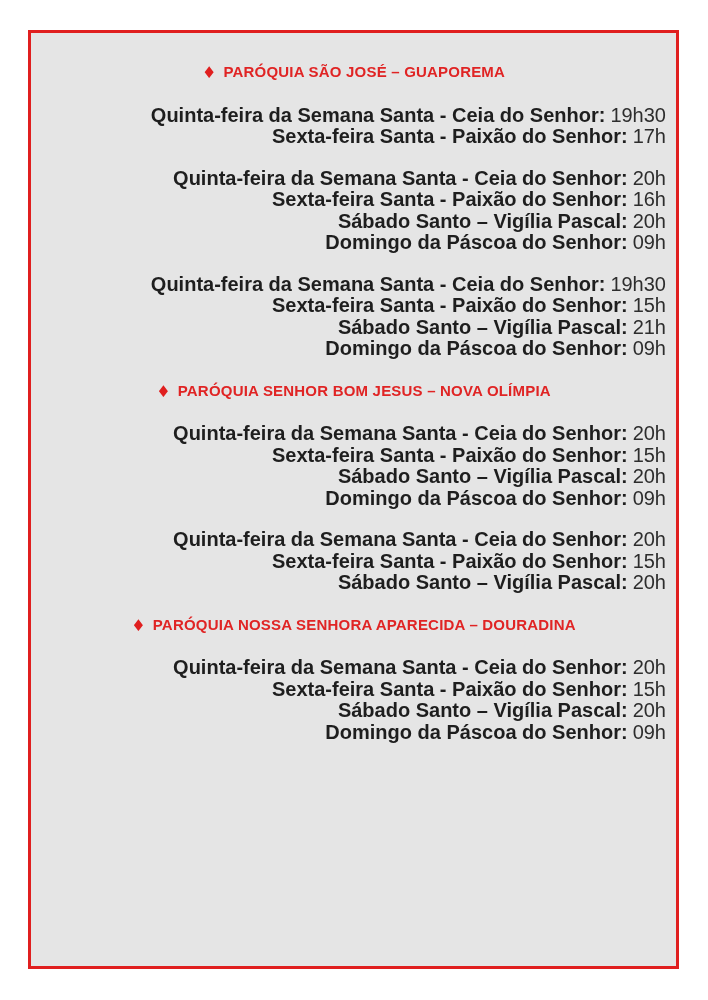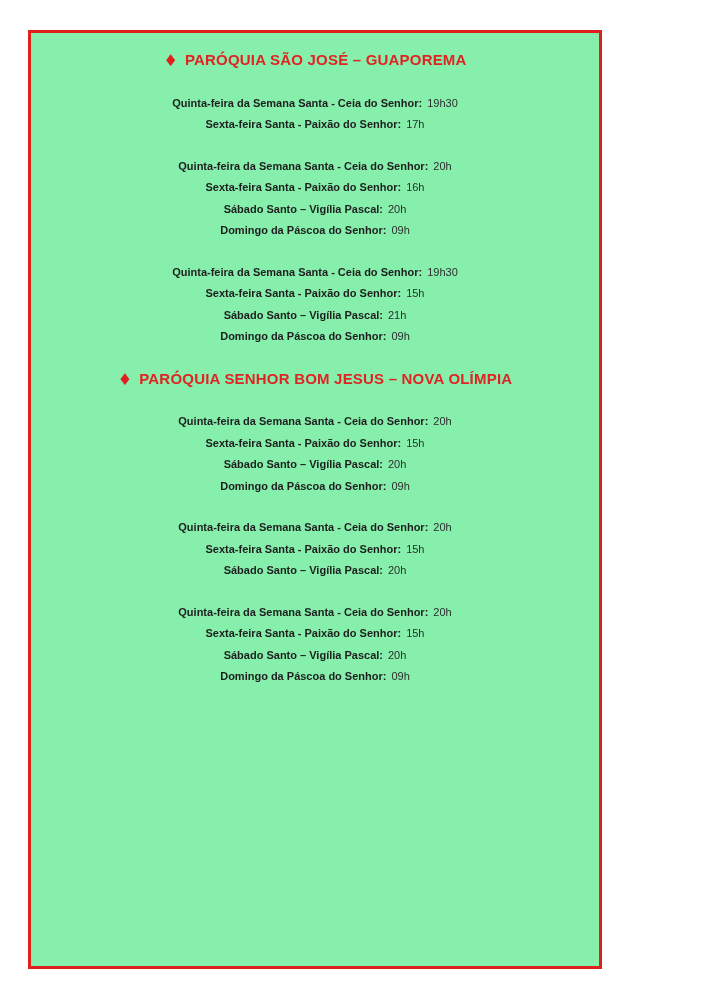--- a/index.html
+++ b/index.html
@@ -11,27 +11,27 @@
     width: 708px;
     height: 1000px;
     position: relative;
     font-family: "Liberation Sans", "DejaVu Sans", sans-serif;
     overflow: hidden;
   }
   .frame {
     position: absolute;
     left: 28px;
     top: 30px;
-    width: 574px;
+    width: 651px;
     height: 939px;
     box-sizing: border-box;
     border: 3px solid #e01f1f;
-    padding-top: 16px;
+    padding-top: 28px;
     text-align: center;
-    background: #86efac;
+    background: #e5e5e5;
   }
   .section {
     margin: 0 10px 20px 10px;
   }
   .section-title {
     font-size: 15px;
     font-weight: 700;
     color: #e02424;
     line-height: 21.5px;
     margin: 0 0 21px 0;
@@ -39,25 +39,26 @@
     white-space: nowrap;
   }
   .diamond {
     font-family: "DejaVu Sans", sans-serif;
     font-size: 16px;
     margin-right: 7px;
     vertical-align: -1px;
     color: #e01f1f;
   }
   .row {
-    font-size: 11px;
+    font-size: 20px;
     line-height: 21.5px;
     color: #1e1e1e;
     margin: 0;
     white-space: nowrap;
+    text-align: right;
   }
   .row .lbl {
     font-weight: 700;
   }
   .row .time {
     font-weight: 400;
     color: #2d2d2d;
     margin-left: 5px;
   }
 </style>
@@ -94,19 +95,20 @@
     <p class="row"><span class="lbl">Domingo da Páscoa do Senhor:</span><span class="time">09h</span></p>
   </div>
 
   <div class="section">
     <p class="row"><span class="lbl">Quinta-feira da Semana Santa - Ceia do Senhor:</span><span class="time">20h</span></p>
     <p class="row"><span class="lbl">Sexta-feira Santa - Paixão do Senhor:</span><span class="time">15h</span></p>
     <p class="row"><span class="lbl">Sábado Santo – Vigília Pascal:</span><span class="time">20h</span></p>
   </div>
 
   <div class="section">
+    <h2 class="section-title"><span class="diamond">♦</span><span>PARÓQUIA NOSSA SENHORA APARECIDA – DOURADINA</span></h2>
     <p class="row"><span class="lbl">Quinta-feira da Semana Santa - Ceia do Senhor:</span><span class="time">20h</span></p>
     <p class="row"><span class="lbl">Sexta-feira Santa - Paixão do Senhor:</span><span class="time">15h</span></p>
     <p class="row"><span class="lbl">Sábado Santo – Vigília Pascal:</span><span class="time">20h</span></p>
     <p class="row"><span class="lbl">Domingo da Páscoa do Senhor:</span><span class="time">09h</span></p>
   </div>
 
 </div>
 
 </body></html>

